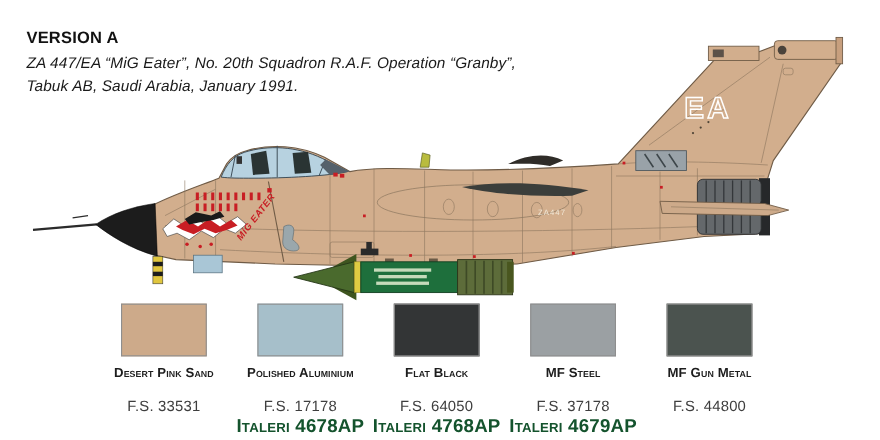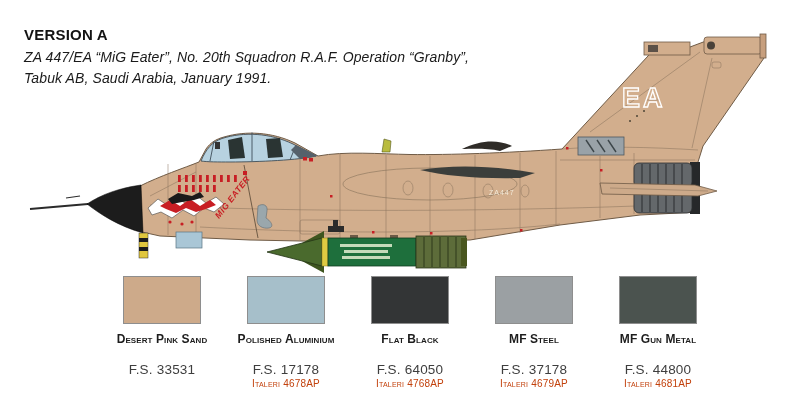--- a/index.html
+++ b/index.html
@@ -5,26 +5,26 @@
   html,body { margin:0; padding:0; }
   body {
     width:800px; height:400px; position:relative; overflow:hidden;
     background:#ffffff;
     font-family:"Liberation Sans", sans-serif;
   }
   .header { position:absolute; left:24px; top:10px; }
   .version-label { font-size:15px; font-weight:bold; color:#121212; letter-spacing:.2px;margin-top:16px; }
   .description { font-size:14px; font-style:italic; color:#1a1a1a; line-height:21px; margin-top:4px; letter-spacing:.1px; }
   .profile-art { position:absolute; left:0; top:0; width:800px; height:400px; }
-  .palette-row { position:absolute; left:100px; top:276px; display:flex;justify-content:space-between; }
+  .palette-row { position:absolute; left:87px; top:276px; display:flex;justify-content:space-between; }
   .swatch-col { width:124px; text-align:center; }
   .swatch { width:78px; height:48px; margin:0 auto; border:1px solid #8e8e8e; box-sizing:border-box; }
   .swatch-name { margin-top:8px; font-weight:bold; font-size:12px; font-variant:small-caps; color:#1d1d1d; letter-spacing:.1px; }
   .swatch-fs { font-size:13.5px; color:#3e3e3e; margin-top:16px; letter-spacing:.2px; }
-  .swatch-code { font-size:10px; color:#c2410c; margin-top:1px; font-variant:small-caps; letter-spacing:.2px; }
+  .swatch-code { font-size:17px; color:#14532d; margin-top:1px; font-variant:small-caps; letter-spacing:.2px;font-weight:bold; }
 </style>
 </head>
 <body>
 
 <div class="header">
   <div class="version-label">VERSION A</div>
   <div class="description">
     <div>ZA 447/EA “MiG Eater”, No. 20th Squadron R.A.F. Operation “Granby”,</div>
     <div>Tabuk AB, Saudi Arabia, January 1991.</div>
   </div>
@@ -246,15 +246,14 @@
   <div class="swatch-col">
     <div class="swatch" style="background-color: rgb(155, 160, 163);"></div>
     <div class="swatch-name">MF Steel</div>
     <div class="swatch-fs">F.S. 37178</div>
     <div class="swatch-code">Italeri 4679AP</div>
   </div>
   <div class="swatch-col">
     <div class="swatch" style="background-color: rgb(75, 83, 79);"></div>
     <div class="swatch-name">MF Gun Metal</div>
     <div class="swatch-fs">F.S. 44800</div>
-    <div class="swatch-code">Italeri 4681AP</div>
   </div>
 </div>
 
 </body></html>

